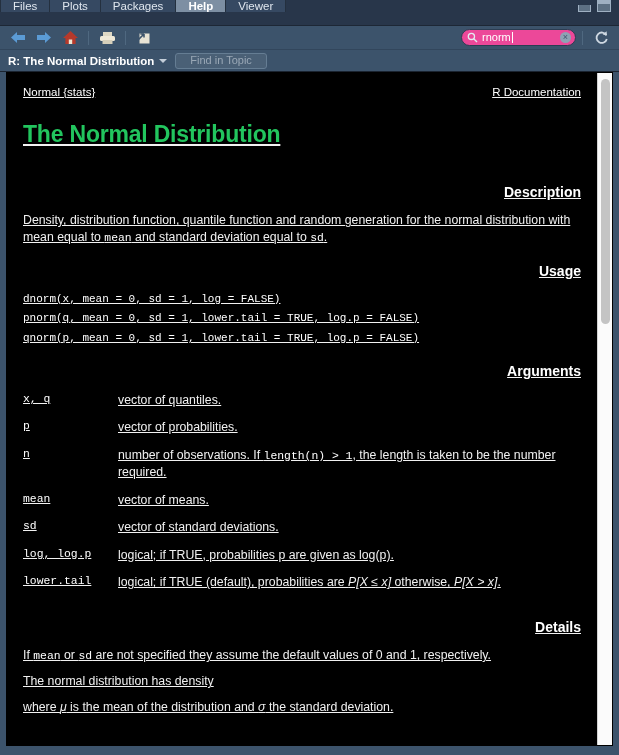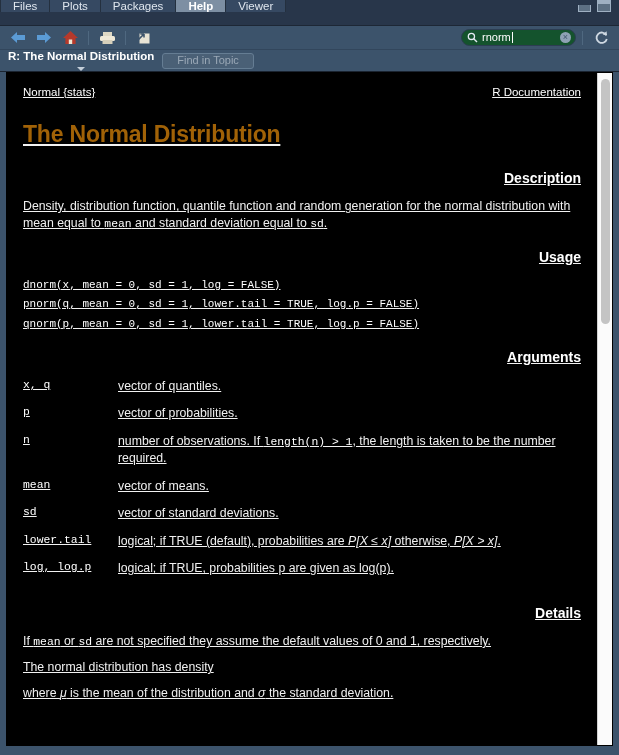--- a/index.html
+++ b/index.html
@@ -84,21 +84,21 @@
     width: 1px; height: 14px;
     background: #253347;
     border-right: 1px solid #4f6880;
     margin: 0 4px;
   }
   .spacer { flex: 1 1 auto; }
 
   
   .searchbox {
     width: 115px; height: 17px;
-    background: #14532d;
+    background: #ec4899;
     border: 1px solid #2c3d52;
     border-radius: 9px;
     display: flex; align-items: center;
     padding: 0 4px 0 5px;
     gap: 4px;
   }
   .searchbox .q { flex: 1 1 auto; display:flex; align-items:center; }
   .search-text {
     font-size: 11px;
     color: #ffffff;
@@ -129,21 +129,20 @@
     padding: 0 8px;
     gap: 8px;
     border-bottom: 1px solid #1b2430;
   }
   .topic {
     font-size: 11.5px;
     color: #ffffff;
     font-weight: bold;
     display: flex; align-items: center; gap: 5px;
     white-space: nowrap;
-    flex-direction: column;
   }
   .caret-down {
     width: 0; height: 0;
     border-left: 4px solid transparent;
     border-right: 4px solid transparent;
     border-top: 4px solid #c3ced9;
   }
   .findbtn {
     height: 16px;
     padding: 0 14px;
@@ -177,23 +176,23 @@
   }
   .dochead {
     display: flex; justify-content: space-between;
     font-size: 11.5px;
     color: #ffffff;
     margin-bottom: 19px;
   }
   h1.title {
     font-size: 23px;
     font-weight: bold;
-    color: #a16207;
+    color: #22c55e;
     letter-spacing: -0.2px;
-    margin-bottom: 19px;
+    margin-bottom: 33px;
   }
   h2.sec {
     font-size: 14px;
     font-weight: bold;
     color: #ffffff;
     margin: 0 0 11px 0;
     text-align: right;
   }
   p { margin: 0 0 9px 0; color: #f0f0f0; }
   code, .mono {
@@ -386,26 +385,26 @@
           </tr>
           <tr>
             <td class="name">mean</td>
             <td class="desc"><span>vector of means.</span></td>
           </tr>
           <tr>
             <td class="name">sd</td>
             <td class="desc"><span>vector of standard deviations.</span></td>
           </tr>
           <tr>
+            <td class="name">log, log.p</td>
+            <td class="desc"><span>logical; if TRUE, probabilities p are given as log(p).</span></td>
+          </tr>
+          <tr>
             <td class="name">lower.tail</td>
             <td class="desc"><span>logical; if TRUE (default), probabilities are </span><i>P[X ≤ x]</i><span> otherwise, </span><i>P[X &gt; x]</i><span>.</span></td>
-          </tr>
-          <tr>
-            <td class="name">log, log.p</td>
-            <td class="desc"><span>logical; if TRUE, probabilities p are given as log(p).</span></td>
           </tr>
         </tbody>
           </table>
       </div>
 
       <div class="sec-block">
         <h2 class="sec">Details</h2>
         <p><span>If </span><code>mean</code><span> or </span><code>sd</code><span> are not specified they assume the default values of 0 and 1, respectively.</span></p>
         <p>The normal distribution has density</p>
         <p><span>where </span><i>μ</i><span> is the mean of the distribution and </span><i>σ</i><span> the standard deviation.</span></p>

